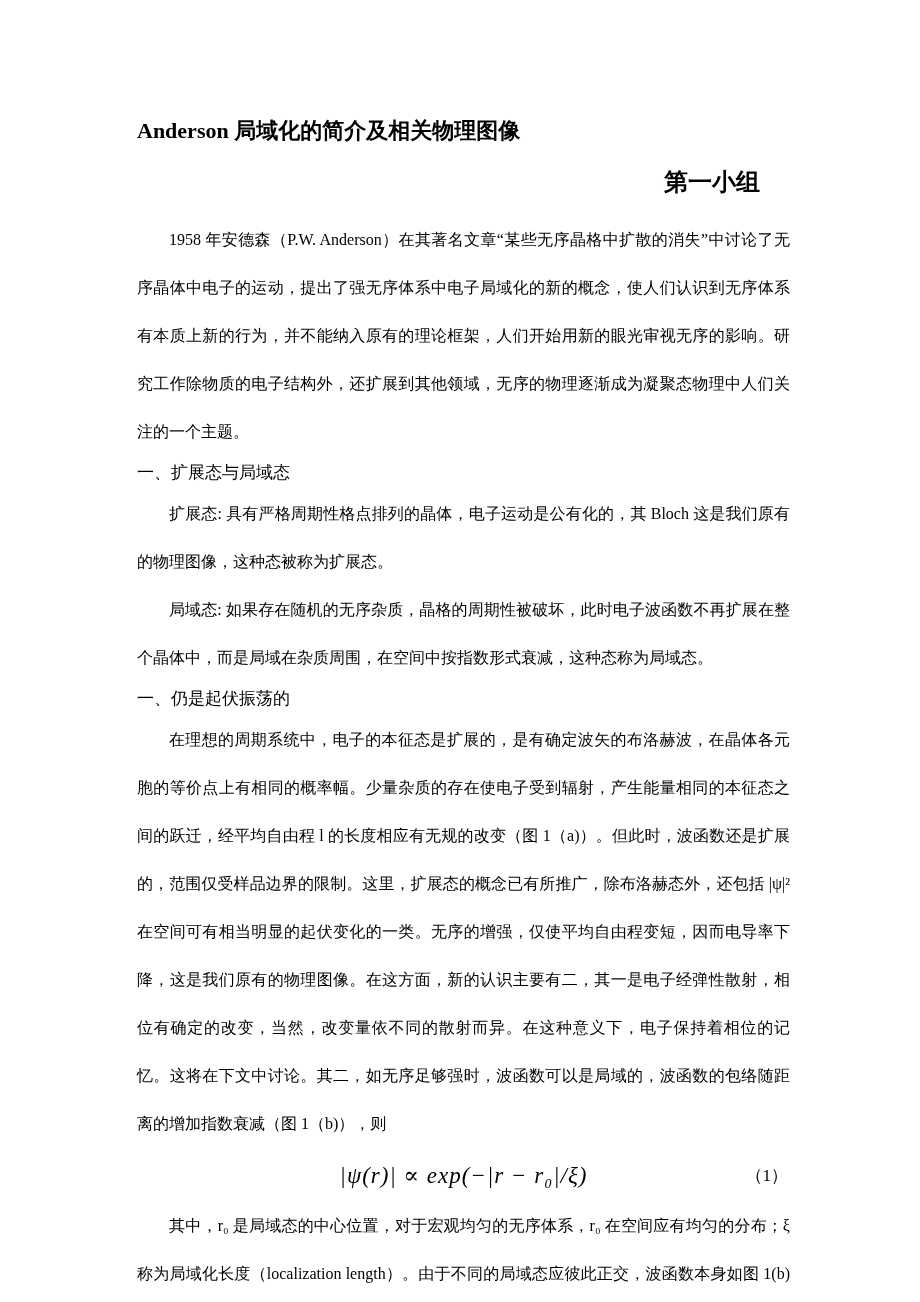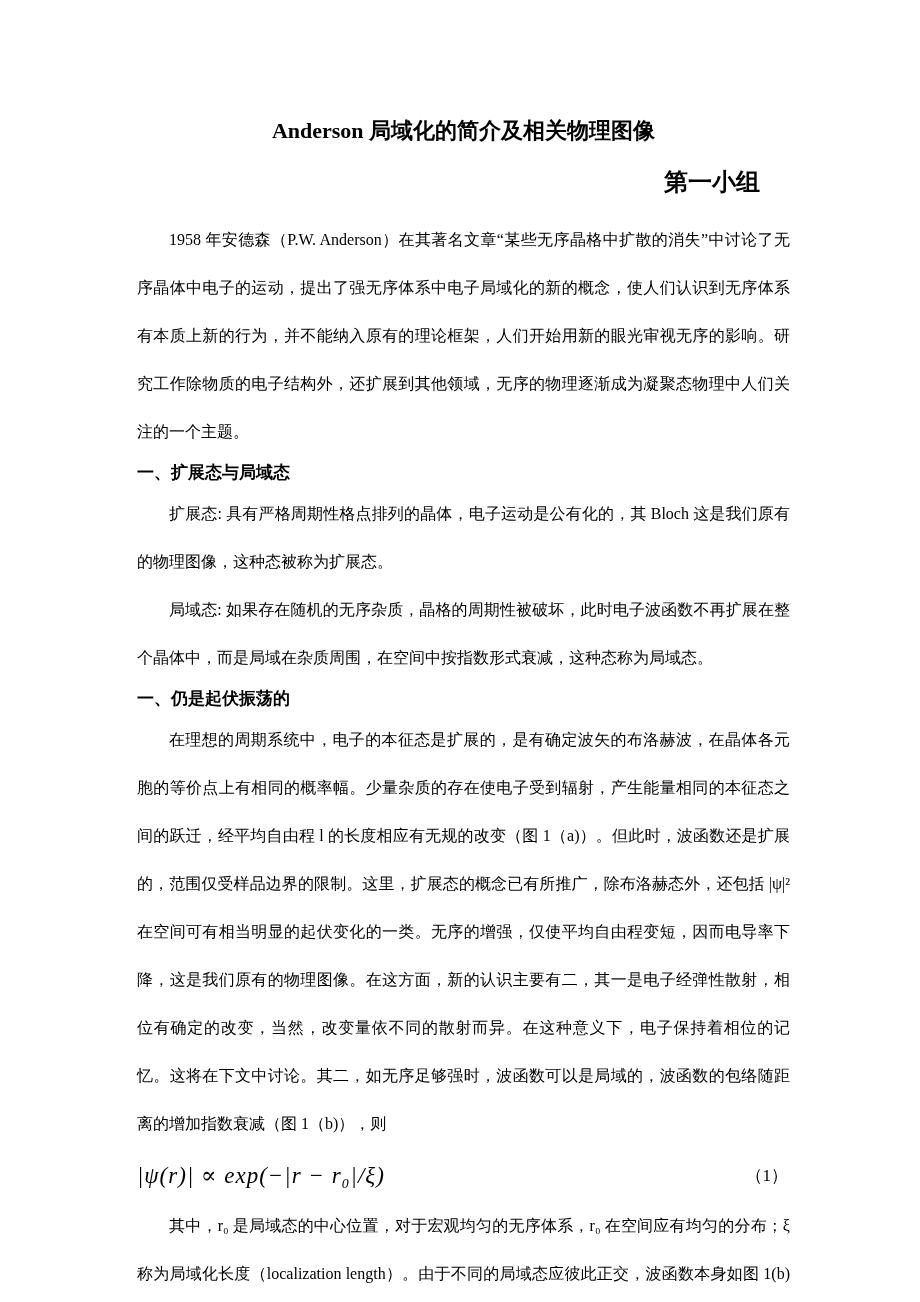--- a/index.html
+++ b/index.html
@@ -17,52 +17,52 @@
   .page {
     box-sizing: border-box;
     width: 920px;
     height: 1302px;
     padding: 114px 130px 0 137px;
     background: #ffffff;
   }
   .doc-title {
     font-size: 22px;
     font-weight: bold;
-    text-align: center;
     line-height: 34px;
     margin: 0 0 18px 0;
   }
   .author-line {
     font-size: 24px;
     font-weight: bold;
     text-align: right;
     line-height: 32px;
     margin: 0 30px 18px 0;
   }
   p.body-para {
     font-size: 16px;
     line-height: 48px;
     text-align: justify;
     text-indent: 2em;
     margin: 0;
   }
   .section-heading {
     font-size: 17px;
-    font-weight: bold;
+    font-weight: normal;
     line-height: 34px;
     margin: 0;
   }
   .lead-term {
     font-weight: normal;
   }
   .formula-row {
     position: relative;
     height: 54px;
     display: flex;
     align-items: center;
+    justify-content: center;
   }
   .formula-text {
     font-size: 23px;
     font-style: italic;
     letter-spacing: 1px;
   }
   .formula-number {
     position: absolute;
     right: 2px;
     top: 50%;

